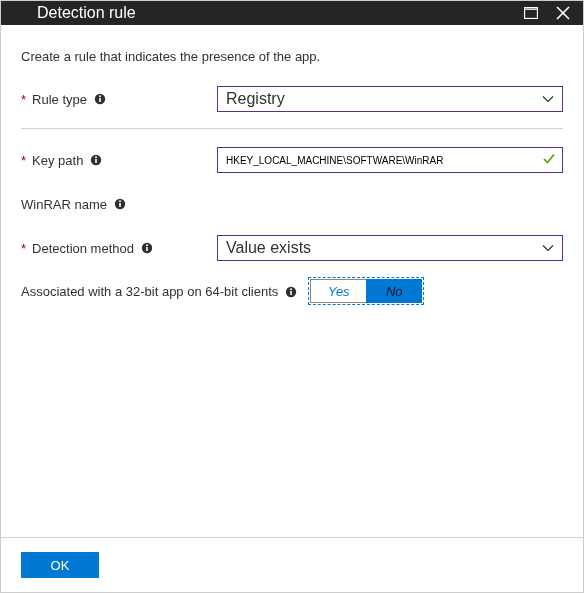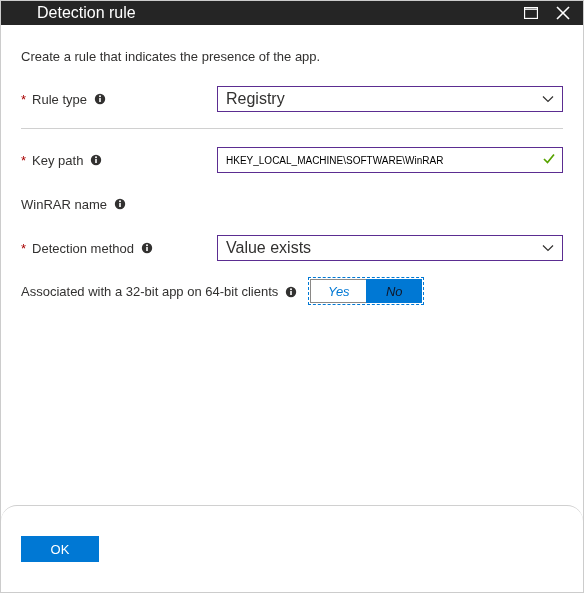--- a/index.html
+++ b/index.html
@@ -157,23 +157,22 @@
       color: #0078d4;
     }
     .seg-btn.left { border-right: none; }
     .seg-btn.active {
       background: #0078d4;
       color: #0f172a;
       border-color: #0078d4;
     }
     .footer {
       border-top: 1px solid #d0d0d0;
-      padding: 30px 20px;
+      padding: 14px 20px;
       flex-shrink: 0;
-      border-radius: 16px;
     }
     .ok-btn {
       background: #0078d4;
       color: #fff;
       border: none;
       height: 26px;
       width: 78px;
       font-size: 13px;
       cursor: pointer;
     }

